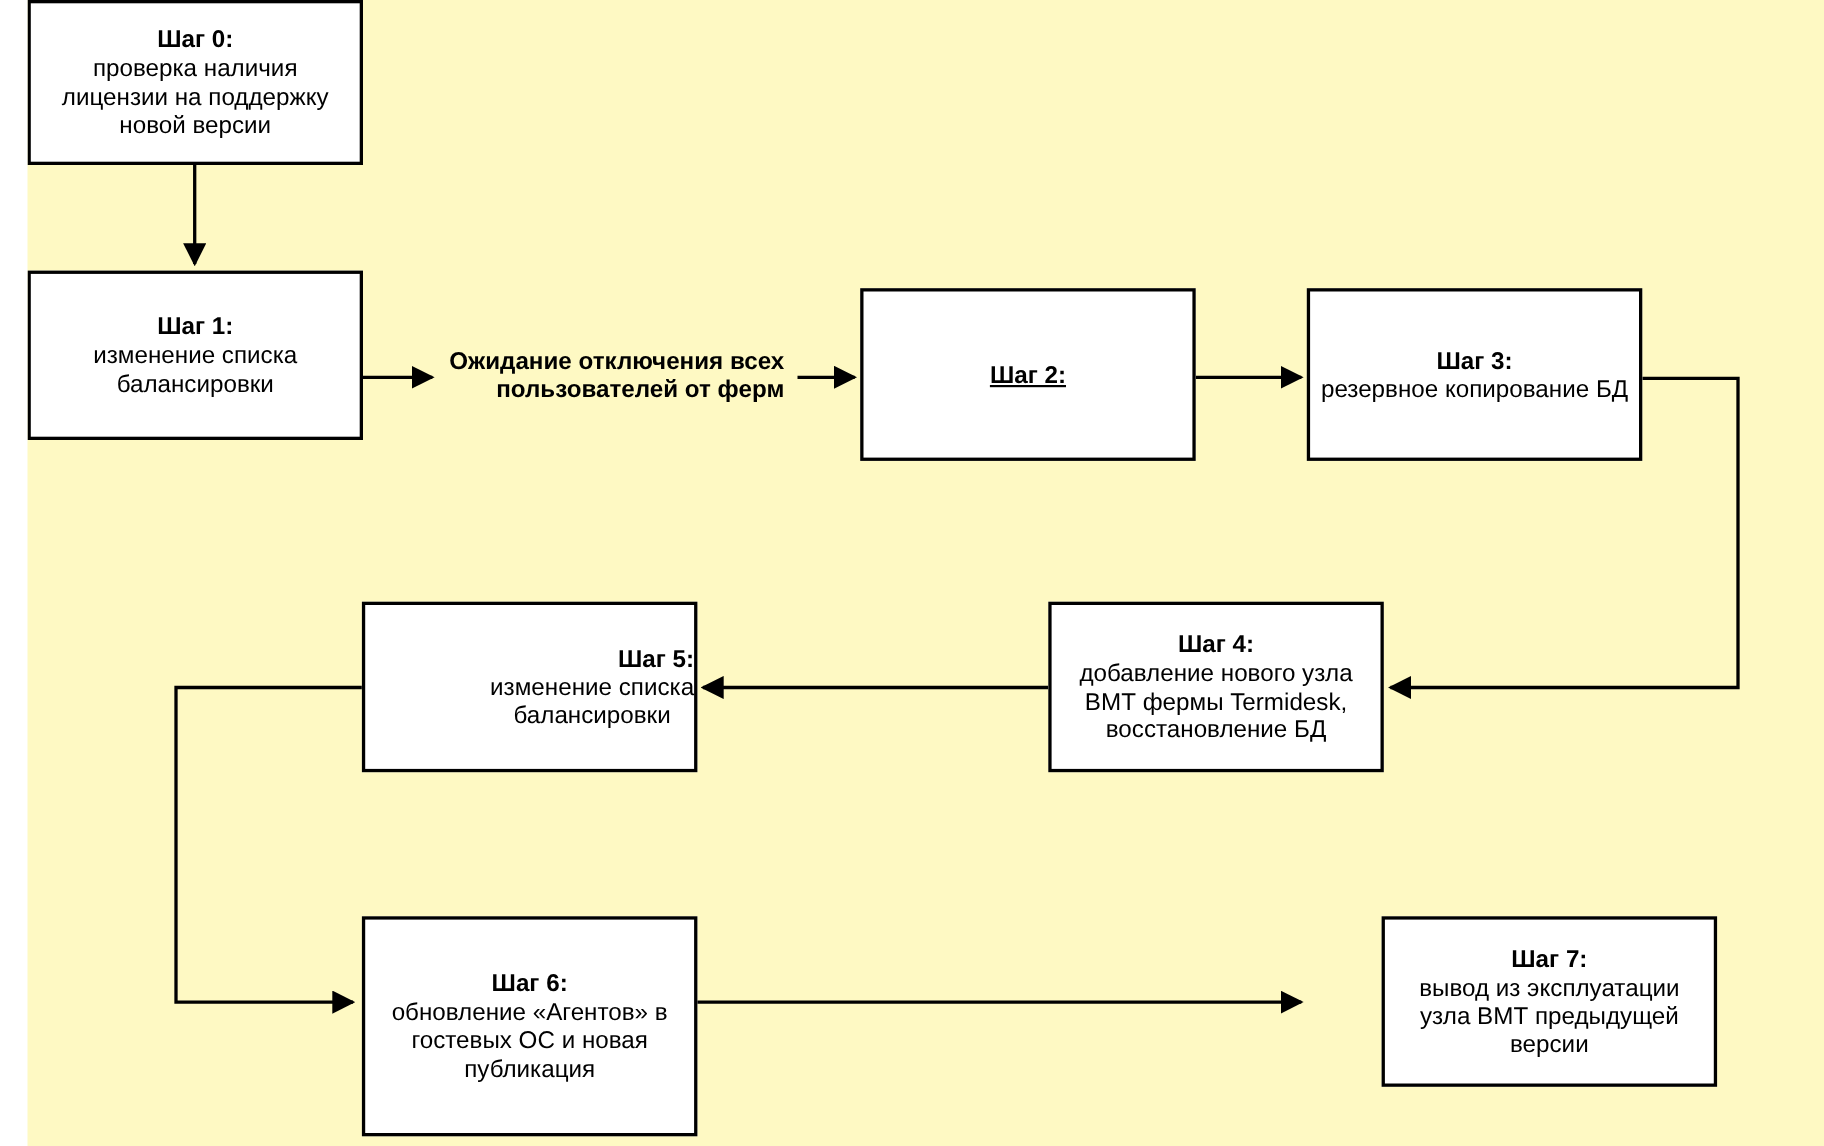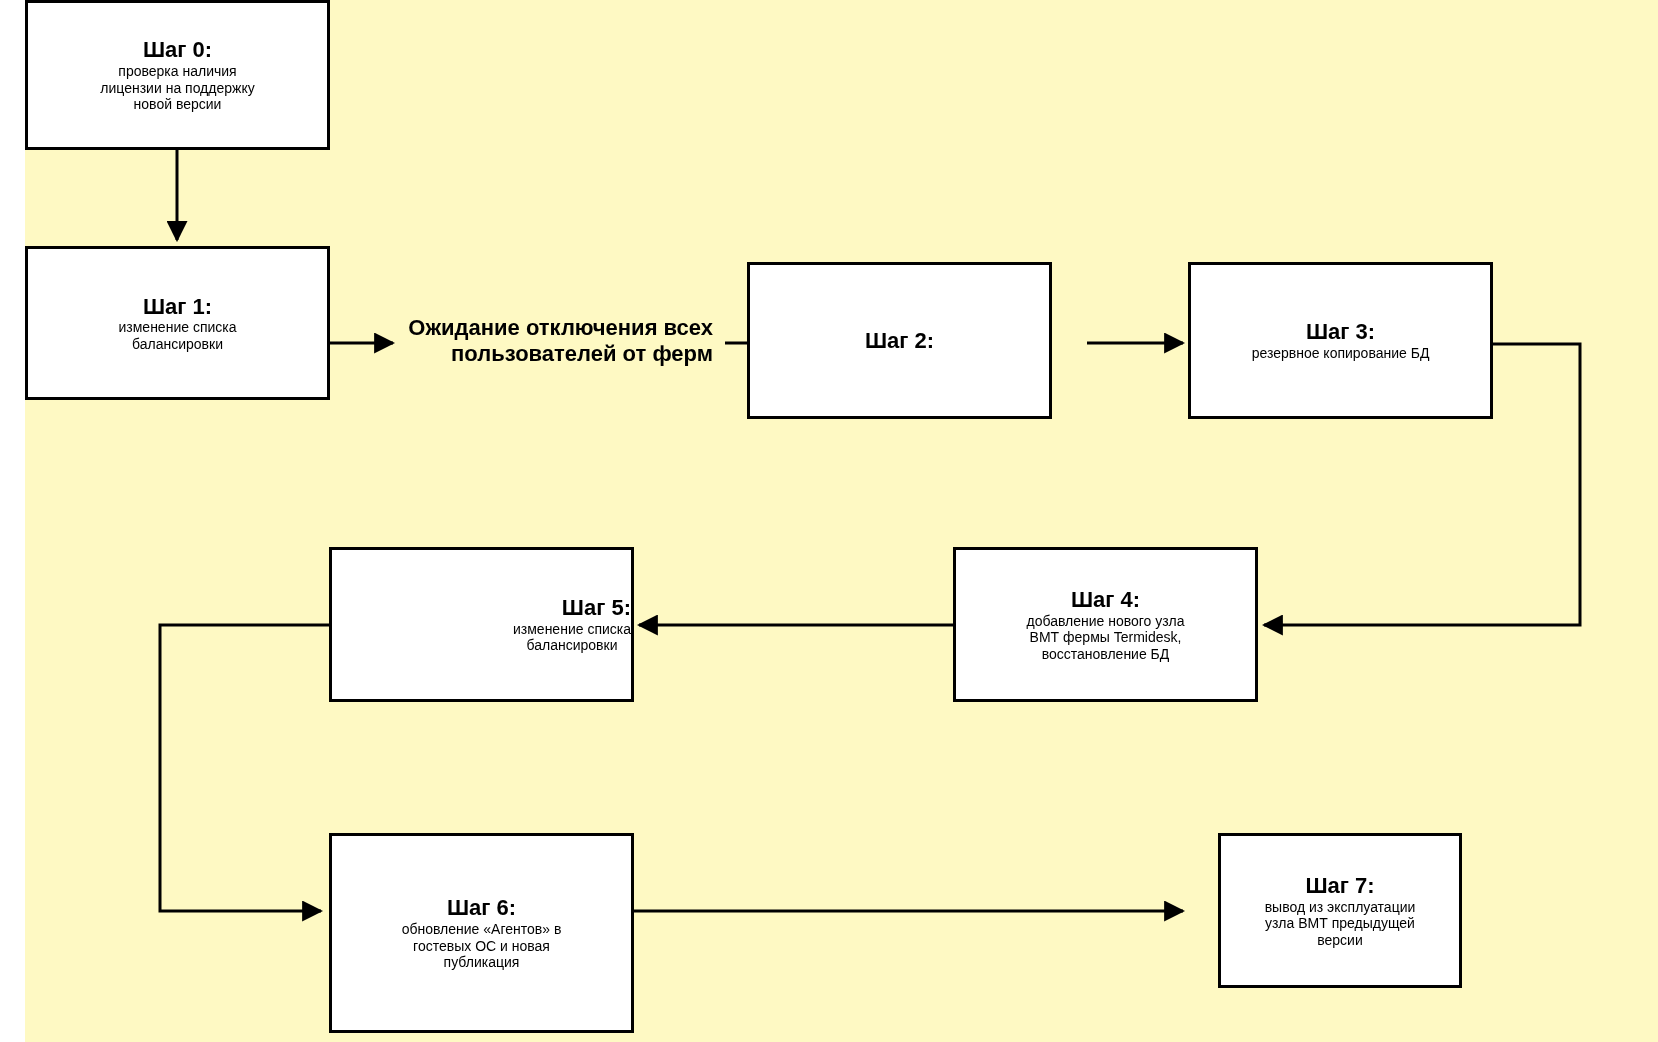--- a/index.html
+++ b/index.html
@@ -41,21 +41,21 @@
     line-height: 1.18;
     z-index: 2;
   }
   .node .ttl {
     font-weight: bold;
     font-size: 22px;
     white-space: nowrap;
   }
   .node .body {
     font-weight: normal;
-    font-size: 14px;
+    font-size: 22px;
     white-space: pre-line;
   }
   .node.overflow .body {
     white-space: nowrap;
   }
   .freelabel {
     position: absolute;
     font-weight: bold;
     font-size: 22px;
     color: #000000;
@@ -104,21 +104,21 @@
 
   <div class="node" style="left:0px; top:246px; width:305px; height:154px;justify-content:center;">
     <div class="ttl">Шаг 1:</div>
     <div class="body">изменение списка
 балансировки</div>
   </div>
 
   <div class="freelabel" style="left:380px; top:315px; width:308px;">Ожидание отключения всех
 пользователей от ферм</div>
 
-  <div class="node" style="left:722px; top:262px; width:305px; height:157px;">
+  <div class="node" style="left:757px; top:262px; width:305px; height:157px;text-decoration:underline;">
     <div class="ttl">Шаг 2:</div>
   </div>
 
   <div class="node overflow" style="left:1163px; top:262px; width:305px; height:157px;">
     <div class="ttl">Шаг 3:</div>
     <div class="body">резервное копирование БД</div>
   </div>
 
   <div class="node" style="left:928px; top:547px; width:305px; height:155px;">
     <div class="ttl">Шаг 4:</div>
@@ -133,20 +133,20 @@
 балансировки</div>
   </div>
 
   <div class="node" style="left:304px; top:833px; width:305px; height:200px;">
     <div class="ttl">Шаг 6:</div>
     <div class="body">обновление «Агентов» в
 гостевых ОС и новая
 публикация</div>
   </div>
 
-  <div class="node" style="left:1193px; top:833px; width:244px; height:155px;">
+  <div class="node" style="left:1231px; top:833px; width:305px; height:155px;">
     <div class="ttl">Шаг 7:</div>
     <div class="body">вывод из эксплуатации
 узла ВМТ предыдущей
 версии</div>
   </div>
 
 </div>
 
 </body></html>

